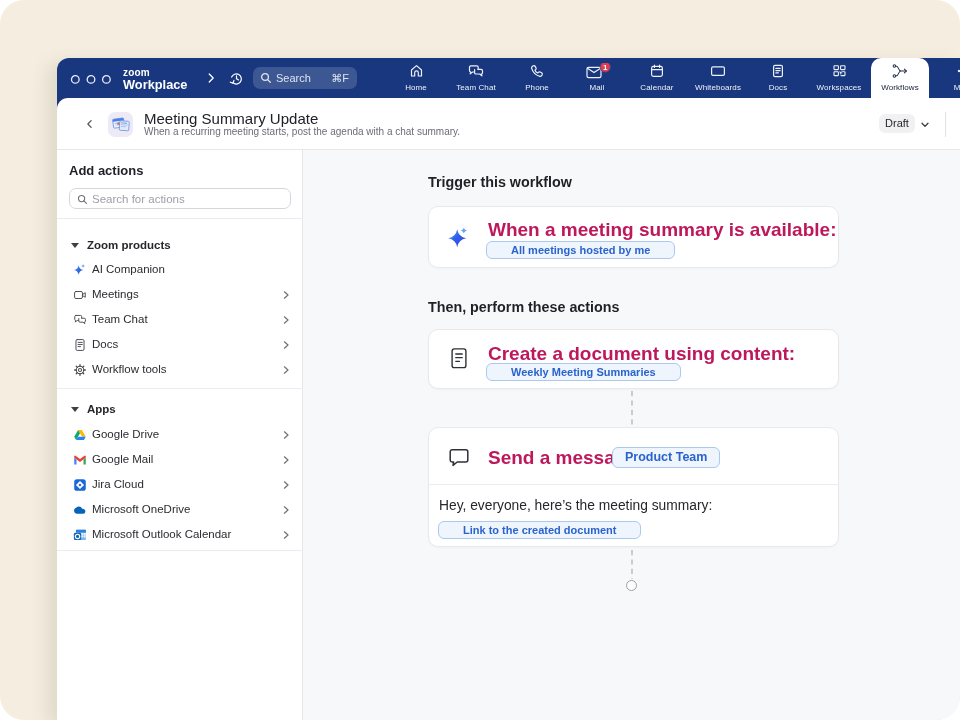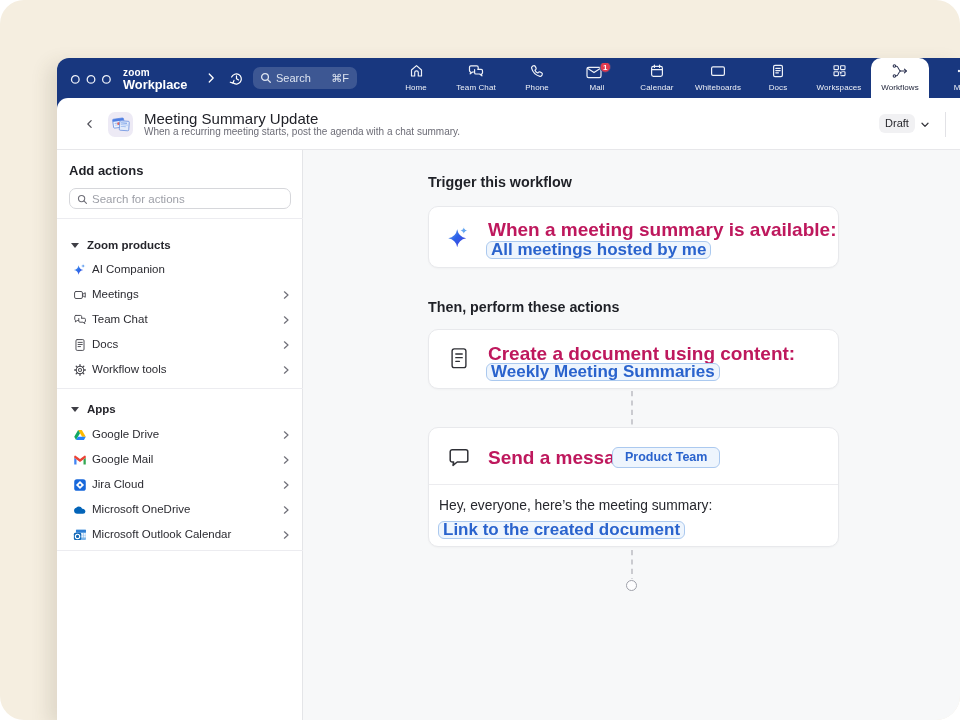--- a/index.html
+++ b/index.html
@@ -42,21 +42,21 @@
 .row { position:absolute; left:0; width:246px; height:25px; }
 .row .ric { position:absolute; left:16px; top:5px; width:14px; height:14px; }
 .row .rtxt { position:absolute; left:35px; top:5px; font-size:11.5px; color:#2b2b31; }
 .row .rchev { position:absolute; left:224px; top:7px; }
 
 
 .main { position:absolute; left:247px; top:0; width:656px; height:570px; }
 .m-h { position:absolute; left:124px; font-size:14.3px; font-weight:bold; color:#1f2127; }
 .card { position:absolute; left:124px; width:411px; background:#fff; border:1px solid #e8e9ec; border-radius:10px; box-shadow:0 1px 2px rgba(16,24,40,0.03); }
 .card .ttl { position:absolute; left:59px; font-size:19px; font-weight:bold; color:#be185d; }
-.chip { position:absolute; background:#eef5fd; border:1px solid #abc9ef; border-radius:6px; color:#2a63cd; font-size:17px; font-weight:bold; line-height:16px; padding:0 4px; height:18px; white-space:nowrap; }
+.chip { position:absolute; background:#eef5fd; border:1px solid #abc9ef; border-radius:6px; color:#2a63cd; font-size:11px; font-weight:bold; line-height:16px; padding:0 24px; height:18px; white-space:nowrap; }
 .endcirc { position:absolute; width:11px; height:11px; border:1.4px solid #9fa1aa; border-radius:50%; background:#fdfdfe; }
 </style>
 </head>
 <body>
 <div class="page">
 <div class="window">
 
   <div class="topbar">
     <svg style="position:absolute;left:13px;top:16px;" width="44" height="11" viewBox="0 0 44 11" fill="none" stroke="#e9edf6" stroke-width="1.3">
           <circle cx="5.3" cy="5.4" r="3.8"></circle>

